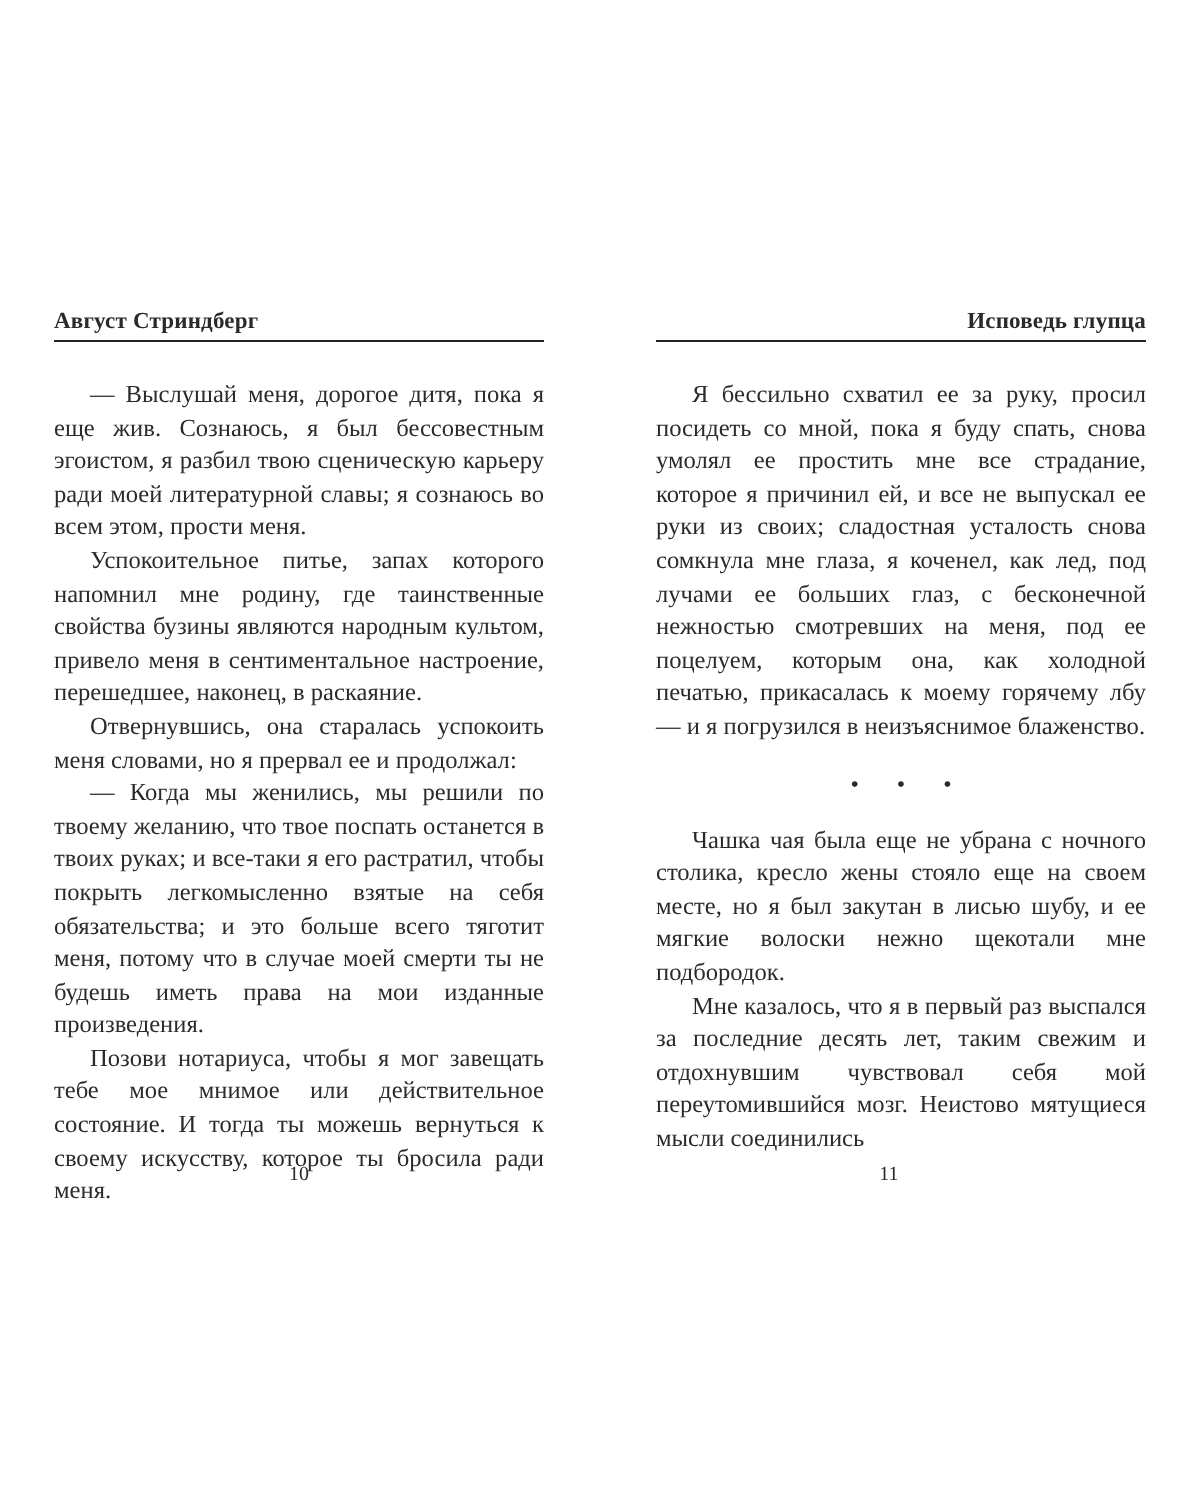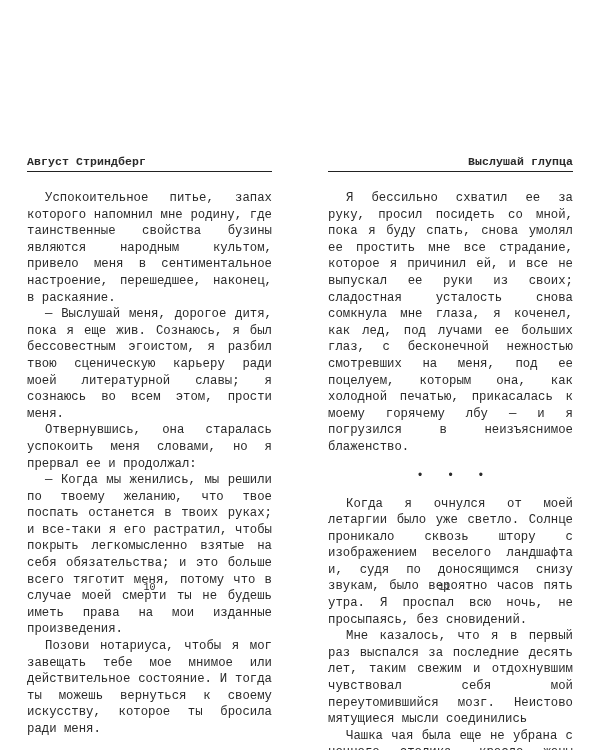--- a/index.html
+++ b/index.html
@@ -11,21 +11,21 @@
       width: 600px;
       height: 750px;
       position: relative;
       overflow: hidden;
       font-family: "Liberation Serif", "DejaVu Serif", serif;
       color: #2a2a2a;
     }
     .spread {
       position: absolute;
       left: 0; top: 0;
-      width: 600px; height: 750px; font-family: Liberation Mono, monospace;
+      width: 600px; height: 750px;
     }
     .page {
       position: absolute;
       top: 155px;
       width: 245px;
     }
     .page.left { left: 27px; }
     .page.right { left: 328px; }
     .running-head {
       font-size: 11.5px;
@@ -66,34 +66,33 @@
     .folio.right { left: 322px; text-align: center; }
   </style>
 </head>
 <body>
 
 <div class="spread">
 
   <div class="page left">
     <div class="running-head">Август Стриндберг</div>
     <div class="body-text">
+      <p>— Выслушай меня, дорогое дитя, пока я еще жив. Сознаюсь, я был бессовестным эгоистом, я разбил твою сценическую карьеру ради моей литературной славы; я сознаюсь во всем этом, прости меня.</p>
       <p>Успокоительное питье, запах которого напомнил мне родину, где таинственные свойства бузины являются народным культом, привело меня в сентиментальное настроение, перешедшее, наконец, в раскаяние.</p>
-      <p>— Выслушай меня, дорогое дитя, пока я еще жив. Сознаюсь, я был бессовестным эгоистом, я разбил твою сценическую карьеру ради моей литературной славы; я сознаюсь во всем этом, прости меня.</p>
       <p>Отвернувшись, она старалась успокоить меня словами, но я прервал ее и продолжал:</p>
       <p>— Когда мы женились, мы решили по твоему желанию, что твое поспать останется в твоих руках; и все-таки я его растратил, чтобы покрыть легкомысленно взятые на себя обязательства; и это больше всего тяготит меня, потому что в случае моей смерти ты не будешь иметь права на мои изданные произведения.</p>
       <p>Позови нотариуса, чтобы я мог завещать тебе мое мнимое или действительное состояние. И тогда ты можешь вернуться к своему искусству, которое ты бросила ради меня.</p>
     </div>
   </div>
   <div class="folio left">10</div>
 
   <div class="page right">
-    <div class="running-head">Выслушай глупца</div>
+    <div class="running-head">Исповедь глупца</div>
     <div class="body-text">
       <p>Я бессильно схватил ее за руку, просил посидеть со мной, пока я буду спать, снова умолял ее простить мне все страдание, которое я причинил ей, и все не выпускал ее руки из своих; сладостная усталость снова сомкнула мне глаза, я коченел, как лед, под лучами ее больших глаз, с бесконечной нежностью смотревших на меня, под ее поцелуем, которым она, как холодной печатью, прикасалась к моему горячему лбу — и я погрузился в неизъяснимое блаженство.</p>
       <div class="separator">• • •</div>
-      <p>Когда я очнулся от моей летаргии было уже светло. Солнце проникало сквозь штору с изображением веселого ландшафта и, судя по доносящимся снизу звукам, было вероятно часов пять утра. Я проспал всю ночь, не просыпаясь, без сновидений.</p>
+      <p>Чашка чая была еще не убрана с ночного столика, кресло жены стояло еще на своем месте, но я был закутан в лисью шубу, и ее мягкие волоски нежно щекотали мне подбородок.</p>
       <p>Мне казалось, что я в первый раз выспался за последние десять лет, таким свежим и отдохнувшим чувствовал себя мой переутомившийся мозг. Неистово мятущиеся мысли соединились</p>
-      <p>Чашка чая была еще не убрана с ночного столика, кресло жены стояло еще на своем месте, но я был закутан в лисью шубу, и ее мягкие волоски нежно щекотали мне подбородок.</p>
     </div>
   </div>
   <div class="folio right">11</div>
 
 </div>
 
 </body></html>

